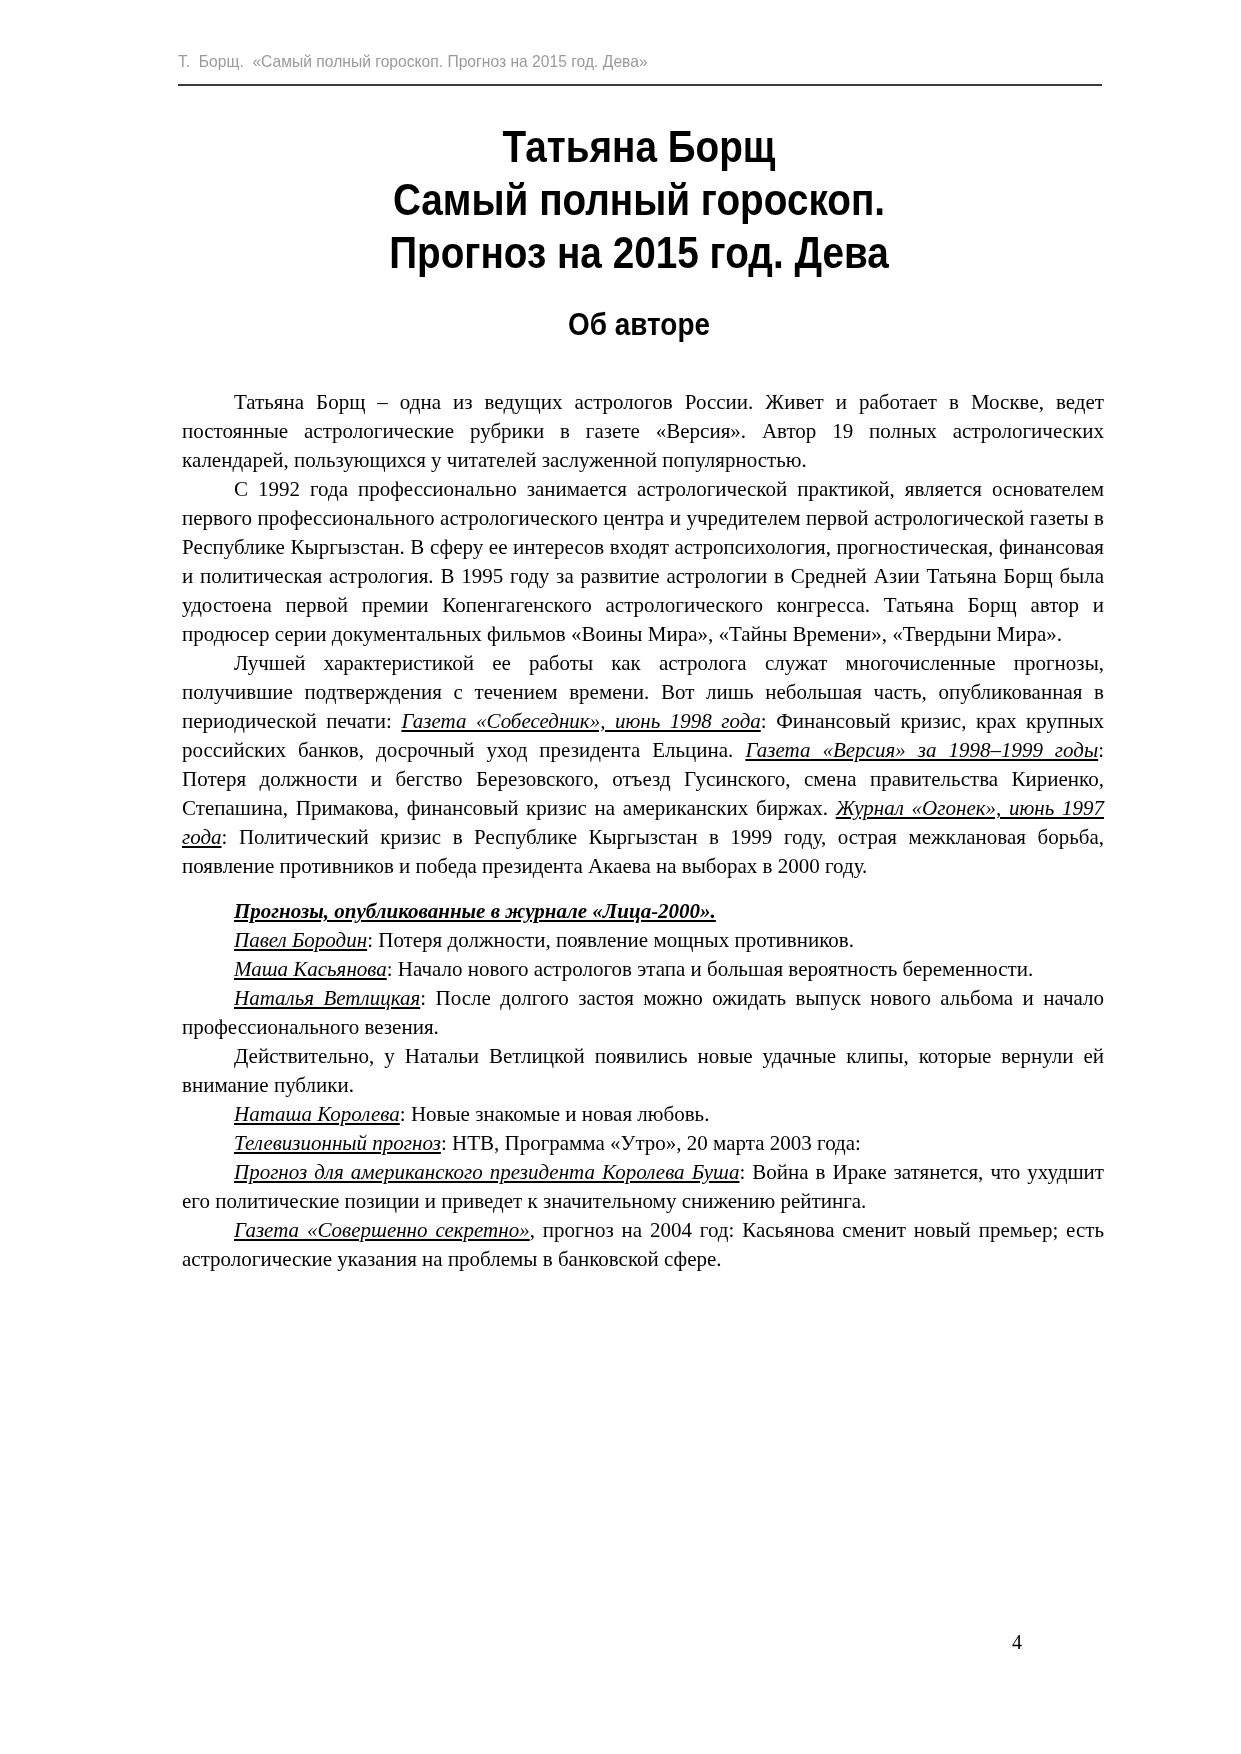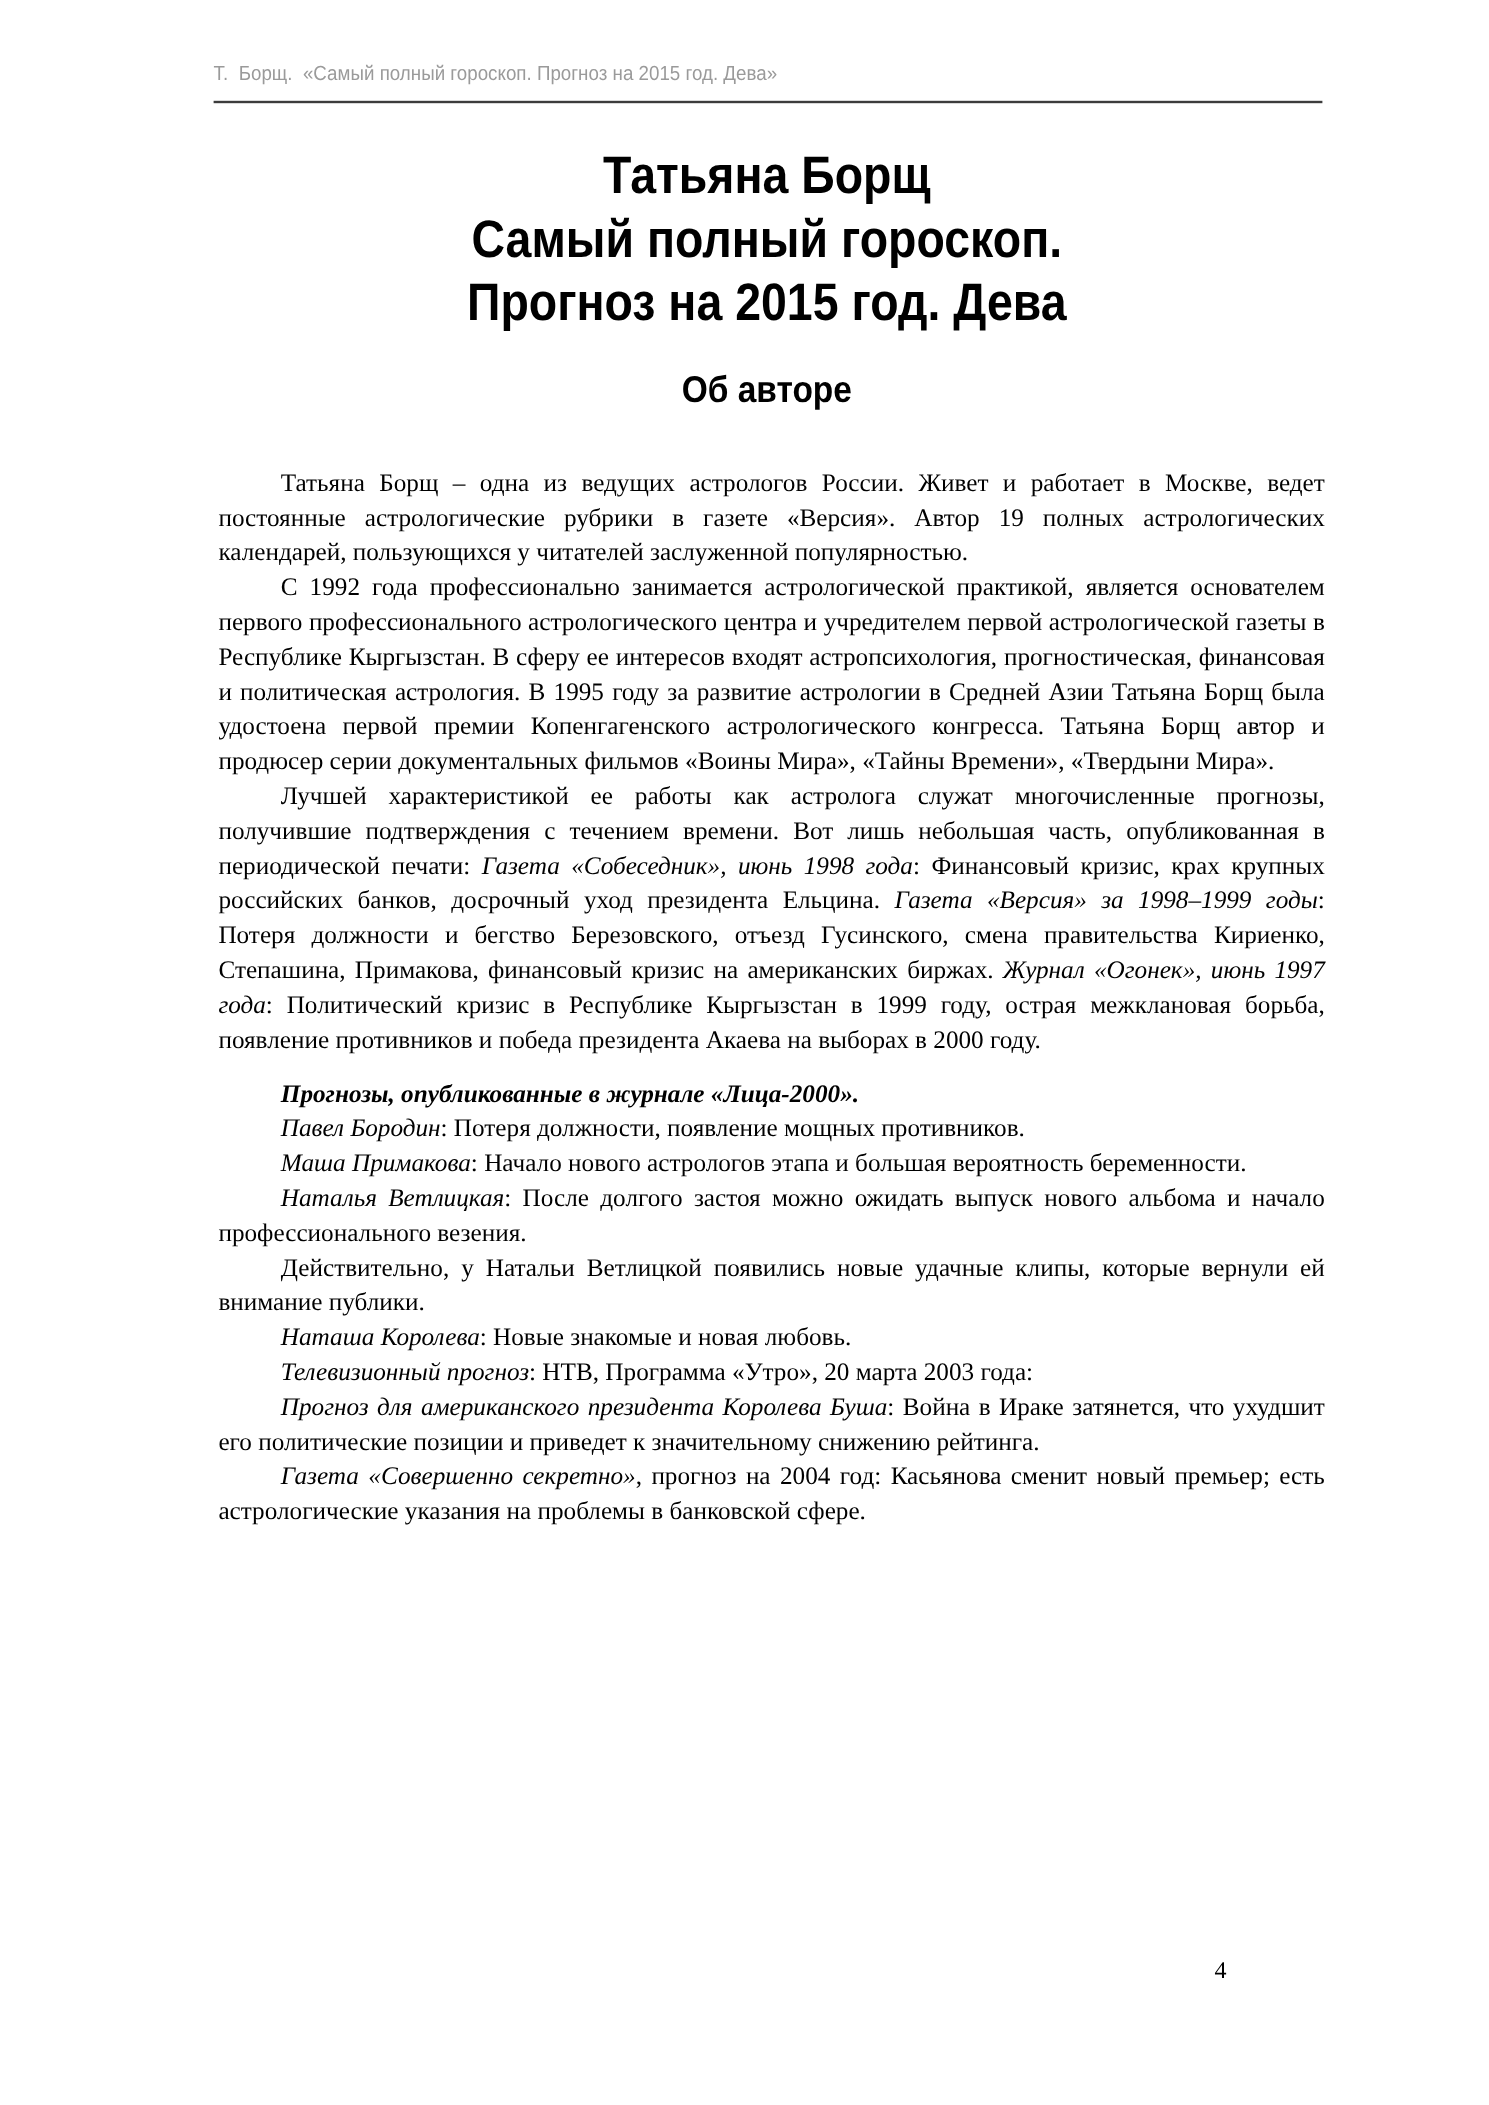--- a/index.html
+++ b/index.html
@@ -43,21 +43,21 @@
     font-weight:bold;font-size:31px;line-height:38px;
     transform:scaleX(0.9);transform-origin:center top;
   }
   .body-text{
     position:absolute;top:388px;left:182px;width:922px;
     font-size:21px;line-height:29px;
     text-align:justify;
   }
   .body-text p.para{margin:0;text-indent:52px;}
   .body-text p.para.spaced{margin-top:16px;}
-  .it{font-style:italic;}
+  .it{font-style:italic;text-decoration:underline;}
   .bd{font-weight:bold;}
   .page-number{
     position:absolute;top:1630px;left:1012px;
     font-size:20px;line-height:24px;
   }
 </style>
 </head>
 <body>
 
 <div class="page">
@@ -73,21 +73,21 @@
   </h1>
 
   <h2 class="section-heading">Об авторе</h2>
 
   <div class="body-text" id="paragraphs">
       <p class="para"><span>Татьяна Борщ – одна из ведущих астрологов России. Живет и работает в Москве, ведет постоянные астрологические рубрики в газете «Версия». Автор 19 полных астрологических календарей, пользующихся у читателей заслуженной популярностью.</span></p>
       <p class="para"><span>С 1992 года профессионально занимается астрологической практикой, является основателем первого профессионального астрологического центра и учредителем первой астрологической газеты в Республике Кыргызстан. В сферу ее интересов входят астропсихология, прогностическая, финансовая и политическая астрология. В 1995 году за развитие астрологии в Средней Азии Татьяна Борщ была удостоена первой премии Копенгагенского астрологического конгресса. Татьяна Борщ автор и продюсер серии документальных фильмов «Воины Мира», «Тайны Времени», «Твердыни Мира».</span></p>
       <p class="para"><span>Лучшей характеристикой ее работы как астролога служат многочисленные прогнозы, получившие подтверждения с течением времени. Вот лишь небольшая часть, опубликованная в периодической печати: </span><span class="it">Газета «Собеседник», июнь 1998 года</span><span>: Финансовый кризис, крах крупных российских банков, досрочный уход президента Ельцина. </span><span class="it">Газета «Версия» за 1998–1999 годы</span><span>: Потеря должности и бегство Березовского, отъезд Гусинского, смена правительства Кириенко, Степашина, Примакова, финансовый кризис на американских биржах. </span><span class="it">Журнал «Огонек», июнь 1997 года</span><span>: Политический кризис в Республике Кыргызстан в 1999 году, острая межклановая борьба, появление противников и победа президента Акаева на выборах в 2000 году.</span></p>
       <p class="para spaced"><span class="it bd">Прогнозы, опубликованные в журнале «Лица-2000».</span></p>
       <p class="para"><span class="it">Павел Бородин</span><span>: Потеря должности, появление мощных противников.</span></p>
-      <p class="para"><span class="it">Маша Примакова</span><span>: Начало нового астрологов этапа и большая вероятность беременности.</span></p>
+      <p class="para"><span class="it">Маша Касьянова</span><span>: Начало нового астрологов этапа и большая вероятность беременности.</span></p>
       <p class="para"><span class="it">Наталья Ветлицкая</span><span>: После долгого застоя можно ожидать выпуск нового альбома и начало профессионального везения.</span></p>
       <p class="para"><span>Действительно, у Натальи Ветлицкой появились новые удачные клипы, которые вернули ей внимание публики.</span></p>
       <p class="para"><span class="it">Наташа Королева</span><span>: Новые знакомые и новая любовь.</span></p>
       <p class="para"><span class="it">Телевизионный прогноз</span><span>: НТВ, Программа «Утро», 20 марта 2003 года:</span></p>
       <p class="para"><span class="it">Прогноз для американского президента Королева Буша</span><span>: Война в Ираке затянется, что ухудшит его политические позиции и приведет к значительному снижению рейтинга.</span></p>
       <p class="para"><span class="it">Газета «Совершенно секретно»</span><span>, прогноз на 2004 год: Касьянова сменит новый премьер; есть астрологические указания на проблемы в банковской сфере.</span></p>
     </div>
 
   <div class="page-number">4</div>
 

